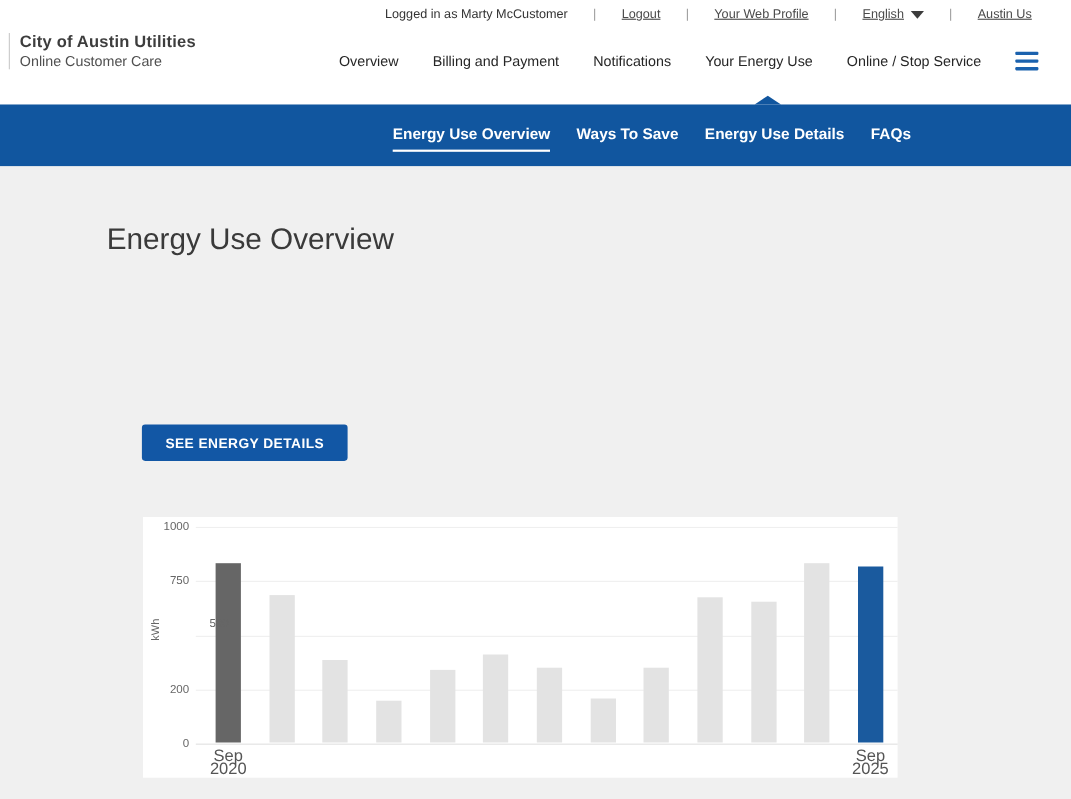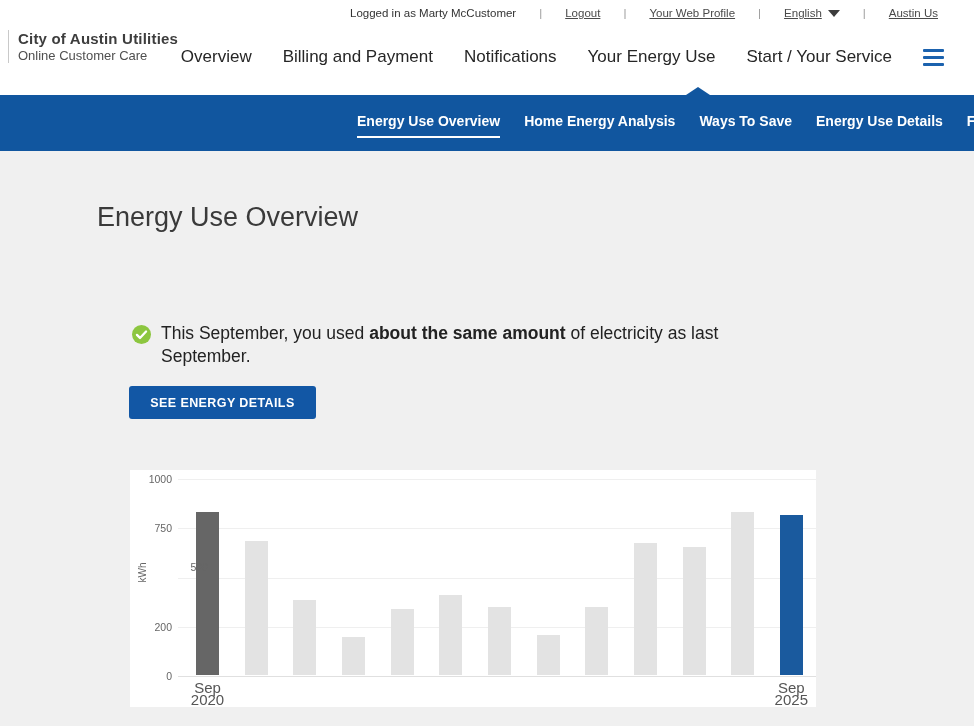--- a/index.html
+++ b/index.html
@@ -15,21 +15,21 @@
   .u-sep { color:#9a9a9a; }
   .u-link { color:#4a4a4a; text-decoration:underline; cursor:pointer; display:inline-flex; align-items:center; gap:6px; }
   .u-caret { display:inline-block; width:0; height:0; border-left:6px solid transparent;
              border-right:6px solid transparent; border-top:7px solid #3c3c3c; }
 
   .brand { position:absolute; left:8px; top:30px; border-left:1px solid #c9c9c9; padding-left:9px; }
   .brand-line1 { font-size:15px; font-weight:700; color:#3d3d3d; letter-spacing:.2px; }
   .brand-line2 { font-size:13px; color:#4f4f4f; margin-top:1px; }
 
   .main-nav { position:absolute; top:47px; right:30px; display:flex; align-items:center; gap:31px; }
-  .nav-item { font-size:17px; color:#262626; cursor:pointer; white-space:nowrap; }
+  .nav-item { font-size:13px; color:#262626; cursor:pointer; white-space:nowrap; }
   .nav-item.active { font-weight:400; }
   .hamburger { width:21px; height:17px; display:flex; flex-direction:column;
                justify-content:space-between; cursor:pointer; }
   .hamburger span { display:block; height:3px; width:100%; background:#1B62AE; border-radius:1px; }
 
   
   .subnav { position:absolute; left:0; top:95px; width:974px; height:56px; background:#11569F; }
   .subnav-caret { position:absolute; top:-8px; left:686px; width:0; height:0;
                   border-left:12px solid transparent; border-right:12px solid transparent;
                   border-bottom:8px solid #11569F; }
@@ -96,50 +96,42 @@
       <div class="brand-line1">City of Austin Utilities</div>
       <div class="brand-line2">Online Customer Care</div>
     </div>
 
     <div class="main-nav">
 
       <div class="nav-item">Overview</div>
         <div class="nav-item">Billing and Payment</div>
         <div class="nav-item">Notifications</div>
         <div class="nav-item active">Your Energy Use</div>
-        <div class="nav-item">Start / Your Service</div>
+        <div class="nav-item">Online / Stop Service</div>
         <div class="hamburger">
         <span></span>
           <span></span>
           <span></span>
       </div>
     </div>
   </div>
 
   <div class="subnav">
     <div class="subnav-caret"></div>
     <div class="subnav-items">
 
     <div class="subnav-item active">Energy Use Overview</div>
-        <div class="subnav-item">Home Energy Analysis</div>
         <div class="subnav-item">Ways To Save</div>
         <div class="subnav-item">Energy Use Details</div>
         <div class="subnav-item">FAQs</div>
       </div>
   </div>
 
   <h1 class="page-title">Energy Use Overview</h1>
 
-  <div class="insight">
-    <svg class="check-icon" viewBox="0 0 20 20">
-      <circle cx="10" cy="10" r="10" fill="#8CC63F"></circle>
-      <path d="M5.2 10.4 L8.4 13.6 L14.8 6.8" fill="none" stroke="#FFFFFF" stroke-width="2.4" stroke-linecap="round" stroke-linejoin="round"></path>
-    </svg>
-    <div class="insight-text"><span>This September, you used </span><span class="hl">about the same amount</span><span> of electricity as last September.</span></div>
-  </div>
 
   <button class="cta-button">SEE ENERGY DETAILS</button>
 
   <div class="chart-card">
     <div class="ylab">kWh</div>
     <div class="chart-plot">
 
     <div class="gridline zero" style="top: 197px;"></div>
         <div class="gridline" style="top: 147.75px;"></div>
         <div class="gridline" style="top: 98.5px;"></div>

